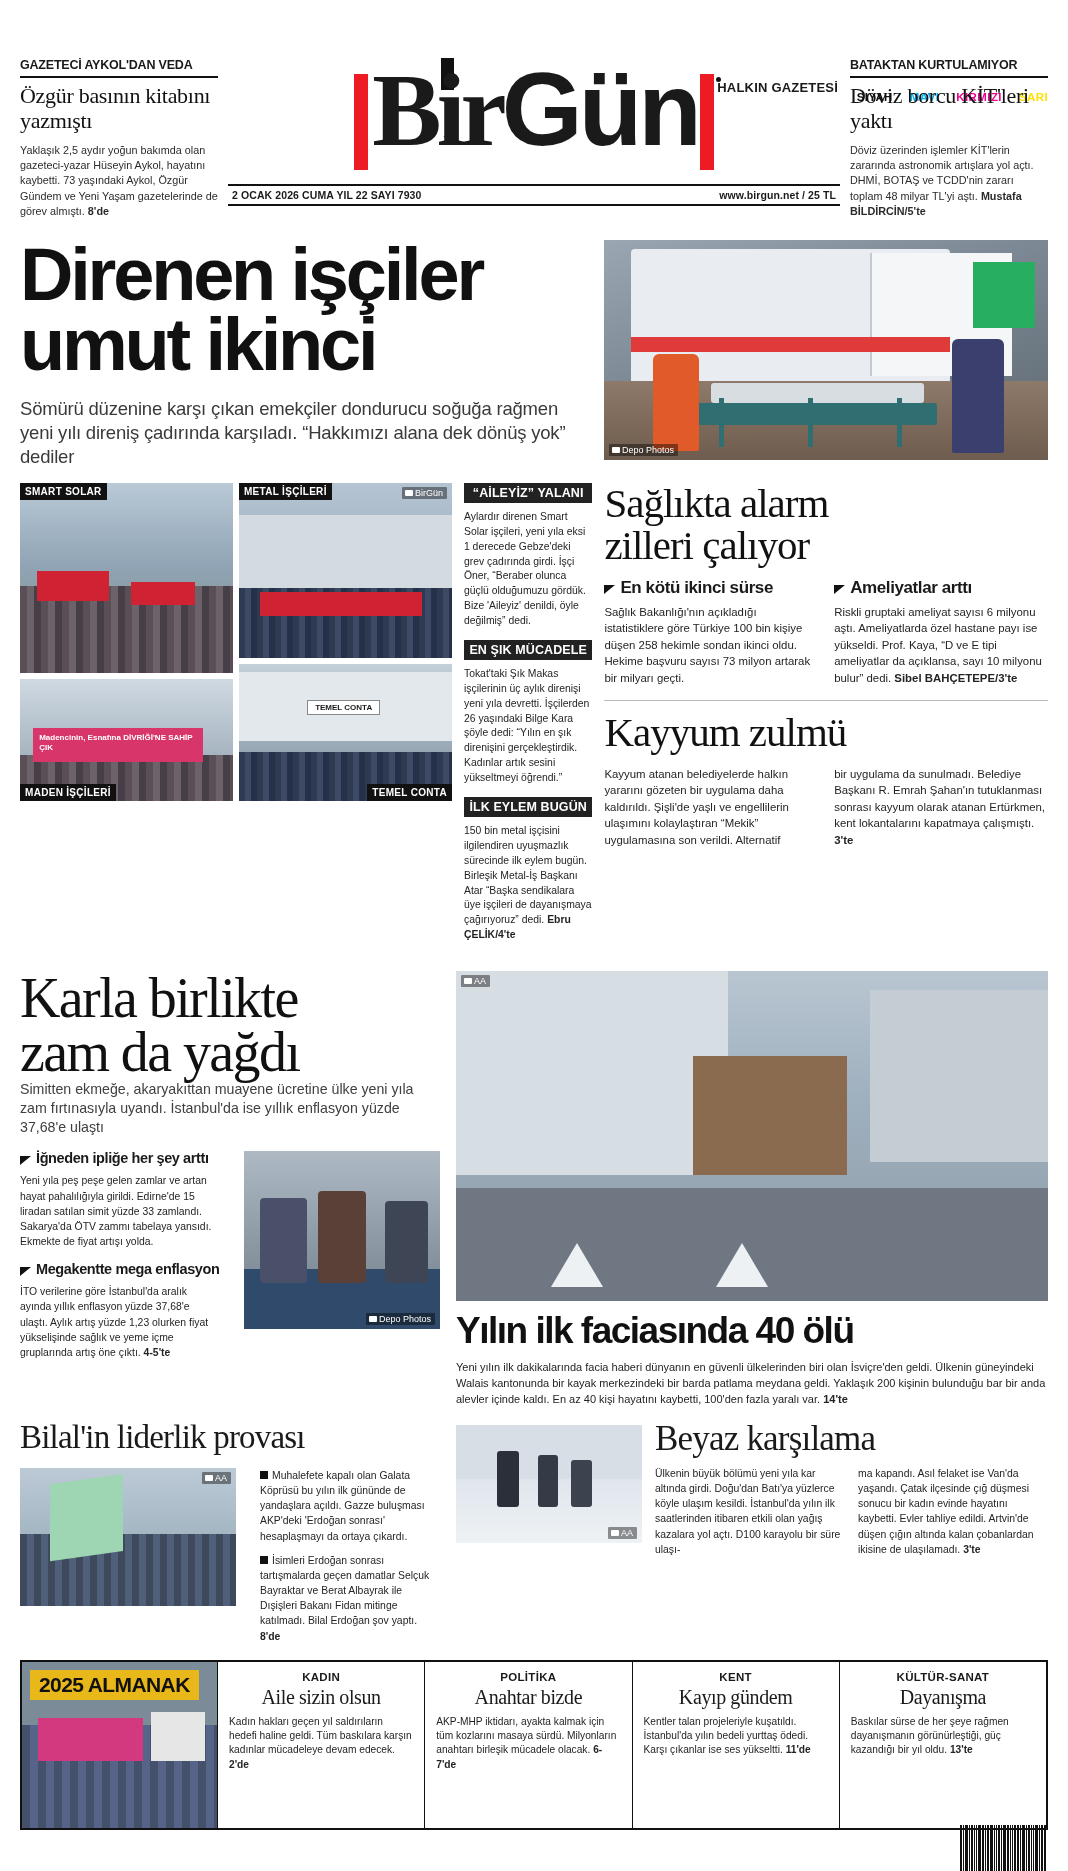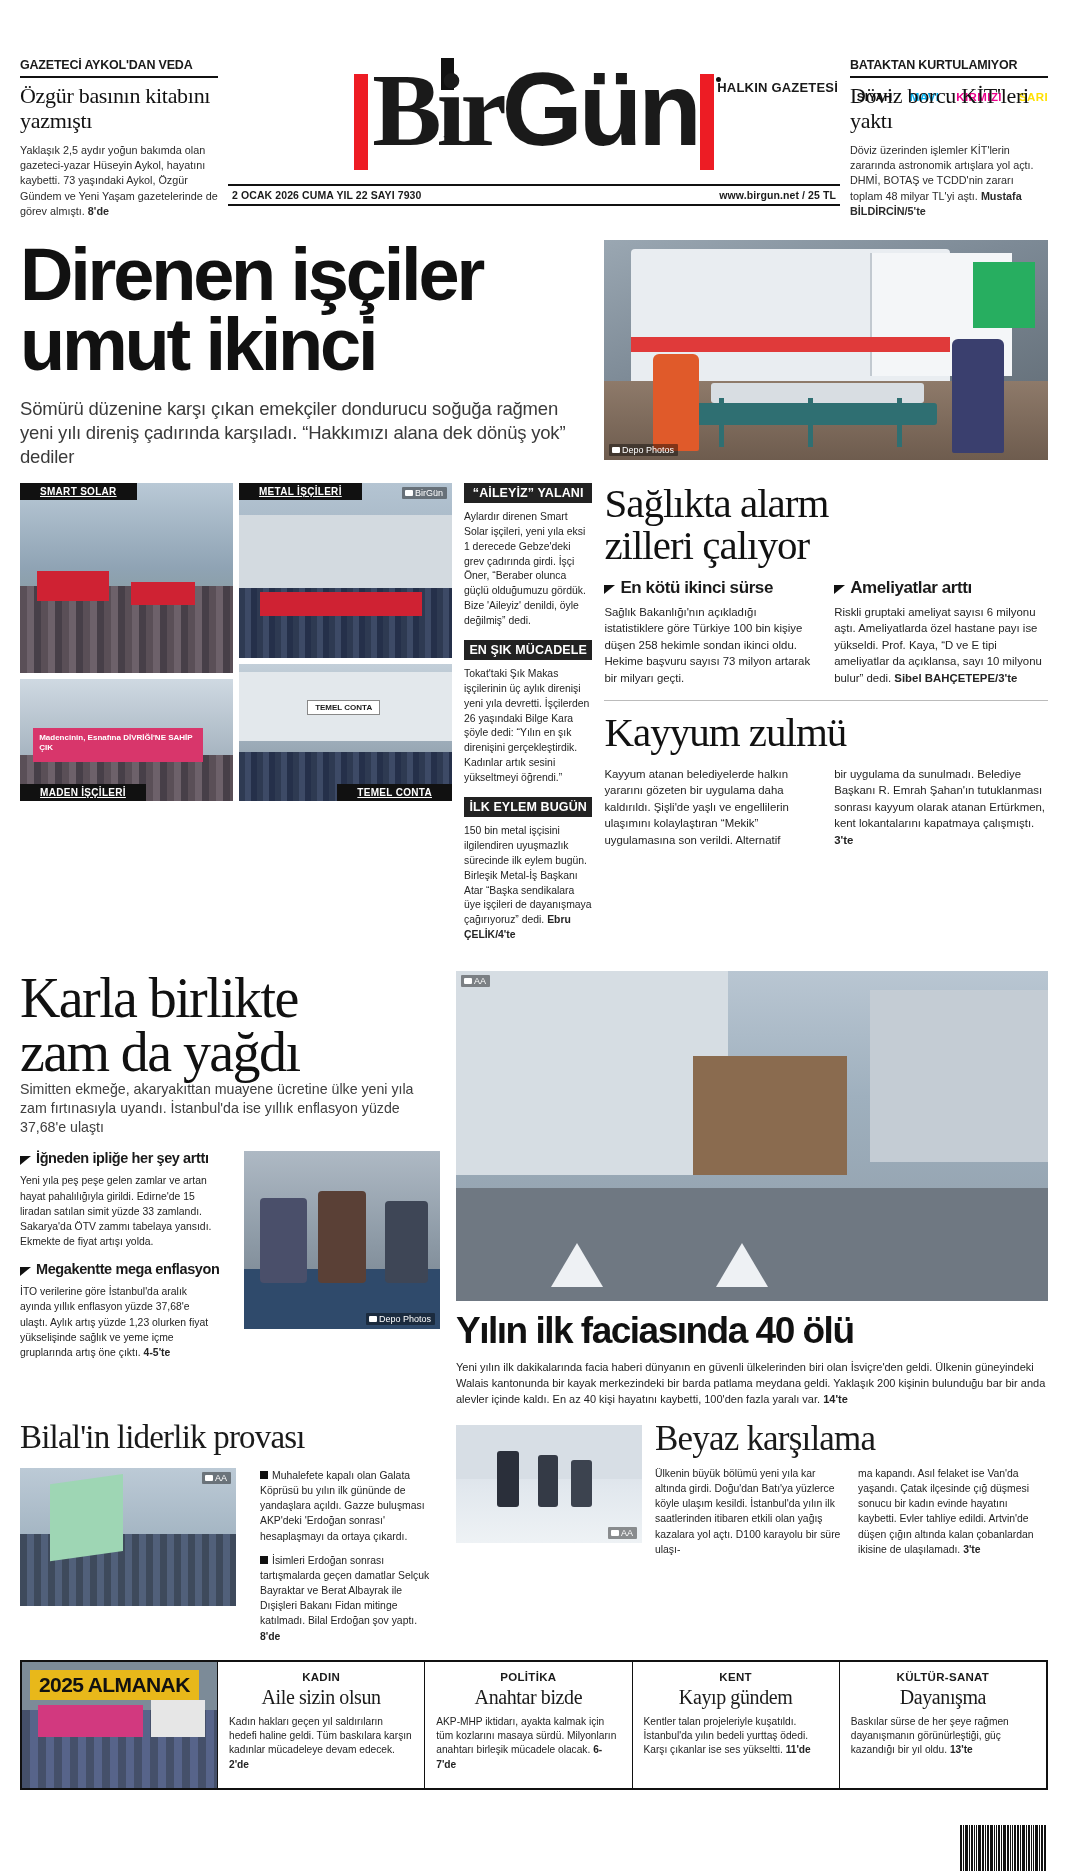--- a/index.html
+++ b/index.html
@@ -58,21 +58,21 @@
   .lead-right { flex:1; }
 
   
   .photo { position:relative; overflow:hidden; background:#c9d3dc; }
   .photo .credit { position:absolute; left:5px; bottom:4px; z-index:4;
      font: 400 9px "Liberation Sans", sans-serif; color:#fff;
      background:rgba(0,0,0,.42); padding:1px 4px 1px 13px; border-radius:1px; }
   .photo .credit::before { content:""; position:absolute; left:3px; top:3px; width:8px; height:6px;
      background:#fff; border-radius:1px; }
   .ph-label { position:absolute; z-index:5; background:#111; color:#fff;
-     font: 700 10px "Liberation Sans", sans-serif; padding:3px 20px; letter-spacing:.3px;text-decoration:underline; }
+     font: 700 10px "Liberation Sans", sans-serif; padding:3px 5px; letter-spacing:.3px; }
 
   
   .ph-amb { height:220px; background:linear-gradient(160deg,#9aa7b2 0%,#7d8a96 40%,#5d6770 100%); }
   .amb-body { position:absolute; left:6%; top:4%; width:72%; height:62%; background:#e9edf1; border-radius:4px; }
   .amb-door { position:absolute; left:60%; top:6%; width:32%; height:56%; background:#f4f6f8; border-left:2px solid #c2c9d0; }
   .amb-stripe { position:absolute; left:6%; top:44%; width:72%; height:7%; background:#e03a3a; }
   .amb-green { position:absolute; right:3%; top:10%; width:14%; height:30%; background:#27ae60; }
   .amb-floor { position:absolute; left:0; bottom:0; width:100%; height:36%;
      background:linear-gradient(180deg,#8e7a6a,#6e5c4e); }
   .amb-stretch { position:absolute; left:20%; bottom:16%; width:55%; height:10%; background:#2f6f72; border-radius:3px; }
@@ -124,21 +124,21 @@
   .flex-row { display:flex; gap:24px; margin-top:14px; }
   .ph-market { width:196px; height:178px; background:linear-gradient(180deg,#aeb9c4 0%,#8d9aa6 50%,#6f7b87 100%); position:relative; }
   .ph-street { height:330px; background:linear-gradient(180deg,#b9c6d2 0%,#9fb0be 38%,#8d9aa6 100%); }
   .ph-faith { height:138px; background:linear-gradient(180deg,#bccad6 0%,#9fb1bf 60%,#8593a0 100%); }
   .ph-snow { height:118px; background:linear-gradient(180deg,#cfd8e0 0%,#e2e8ee 55%,#eef2f5 100%); }
 
   .h-sans-big { font: 700 37px/1 "Liberation Sans", sans-serif; letter-spacing:-1.5px; color:#111; }
   .bullet-sq { width:8px; height:8px; background:#111; display:inline-block; margin-right:4px; }
 
   
-  .bottom { border:2px solid #111; margin-top:16px; display:flex; height:130px; }
+  .bottom { border:2px solid #111; margin-top:16px; display:flex; height:170px; }
   .bcell { flex:1; border-right:1px solid #111; padding:9px 11px; }
   .bcell:last-child { border-right:0; }
   .bcell.first { flex:0 0 196px; padding:0; position:relative; background:#7c8b98; overflow:hidden; }
   .almanak { position:absolute; left:8px; top:8px; background:#e8b81a; color:#111;
      font: 700 21px "Liberation Sans", sans-serif; padding:3px 9px; letter-spacing:-.6px; z-index:3; }
   .bc-kicker { text-align:center; font: 700 11.5px "Liberation Sans", sans-serif;
      letter-spacing:.3px; margin-bottom:3px; }
   .bc-head { text-align:center; font: 400 20px/1.1 "Liberation Serif", serif;
      letter-spacing:-.4px; margin-bottom:7px; }
   .bc-body { font: 400 10.2px/1.4 "Liberation Sans", sans-serif; color:#242424; }

